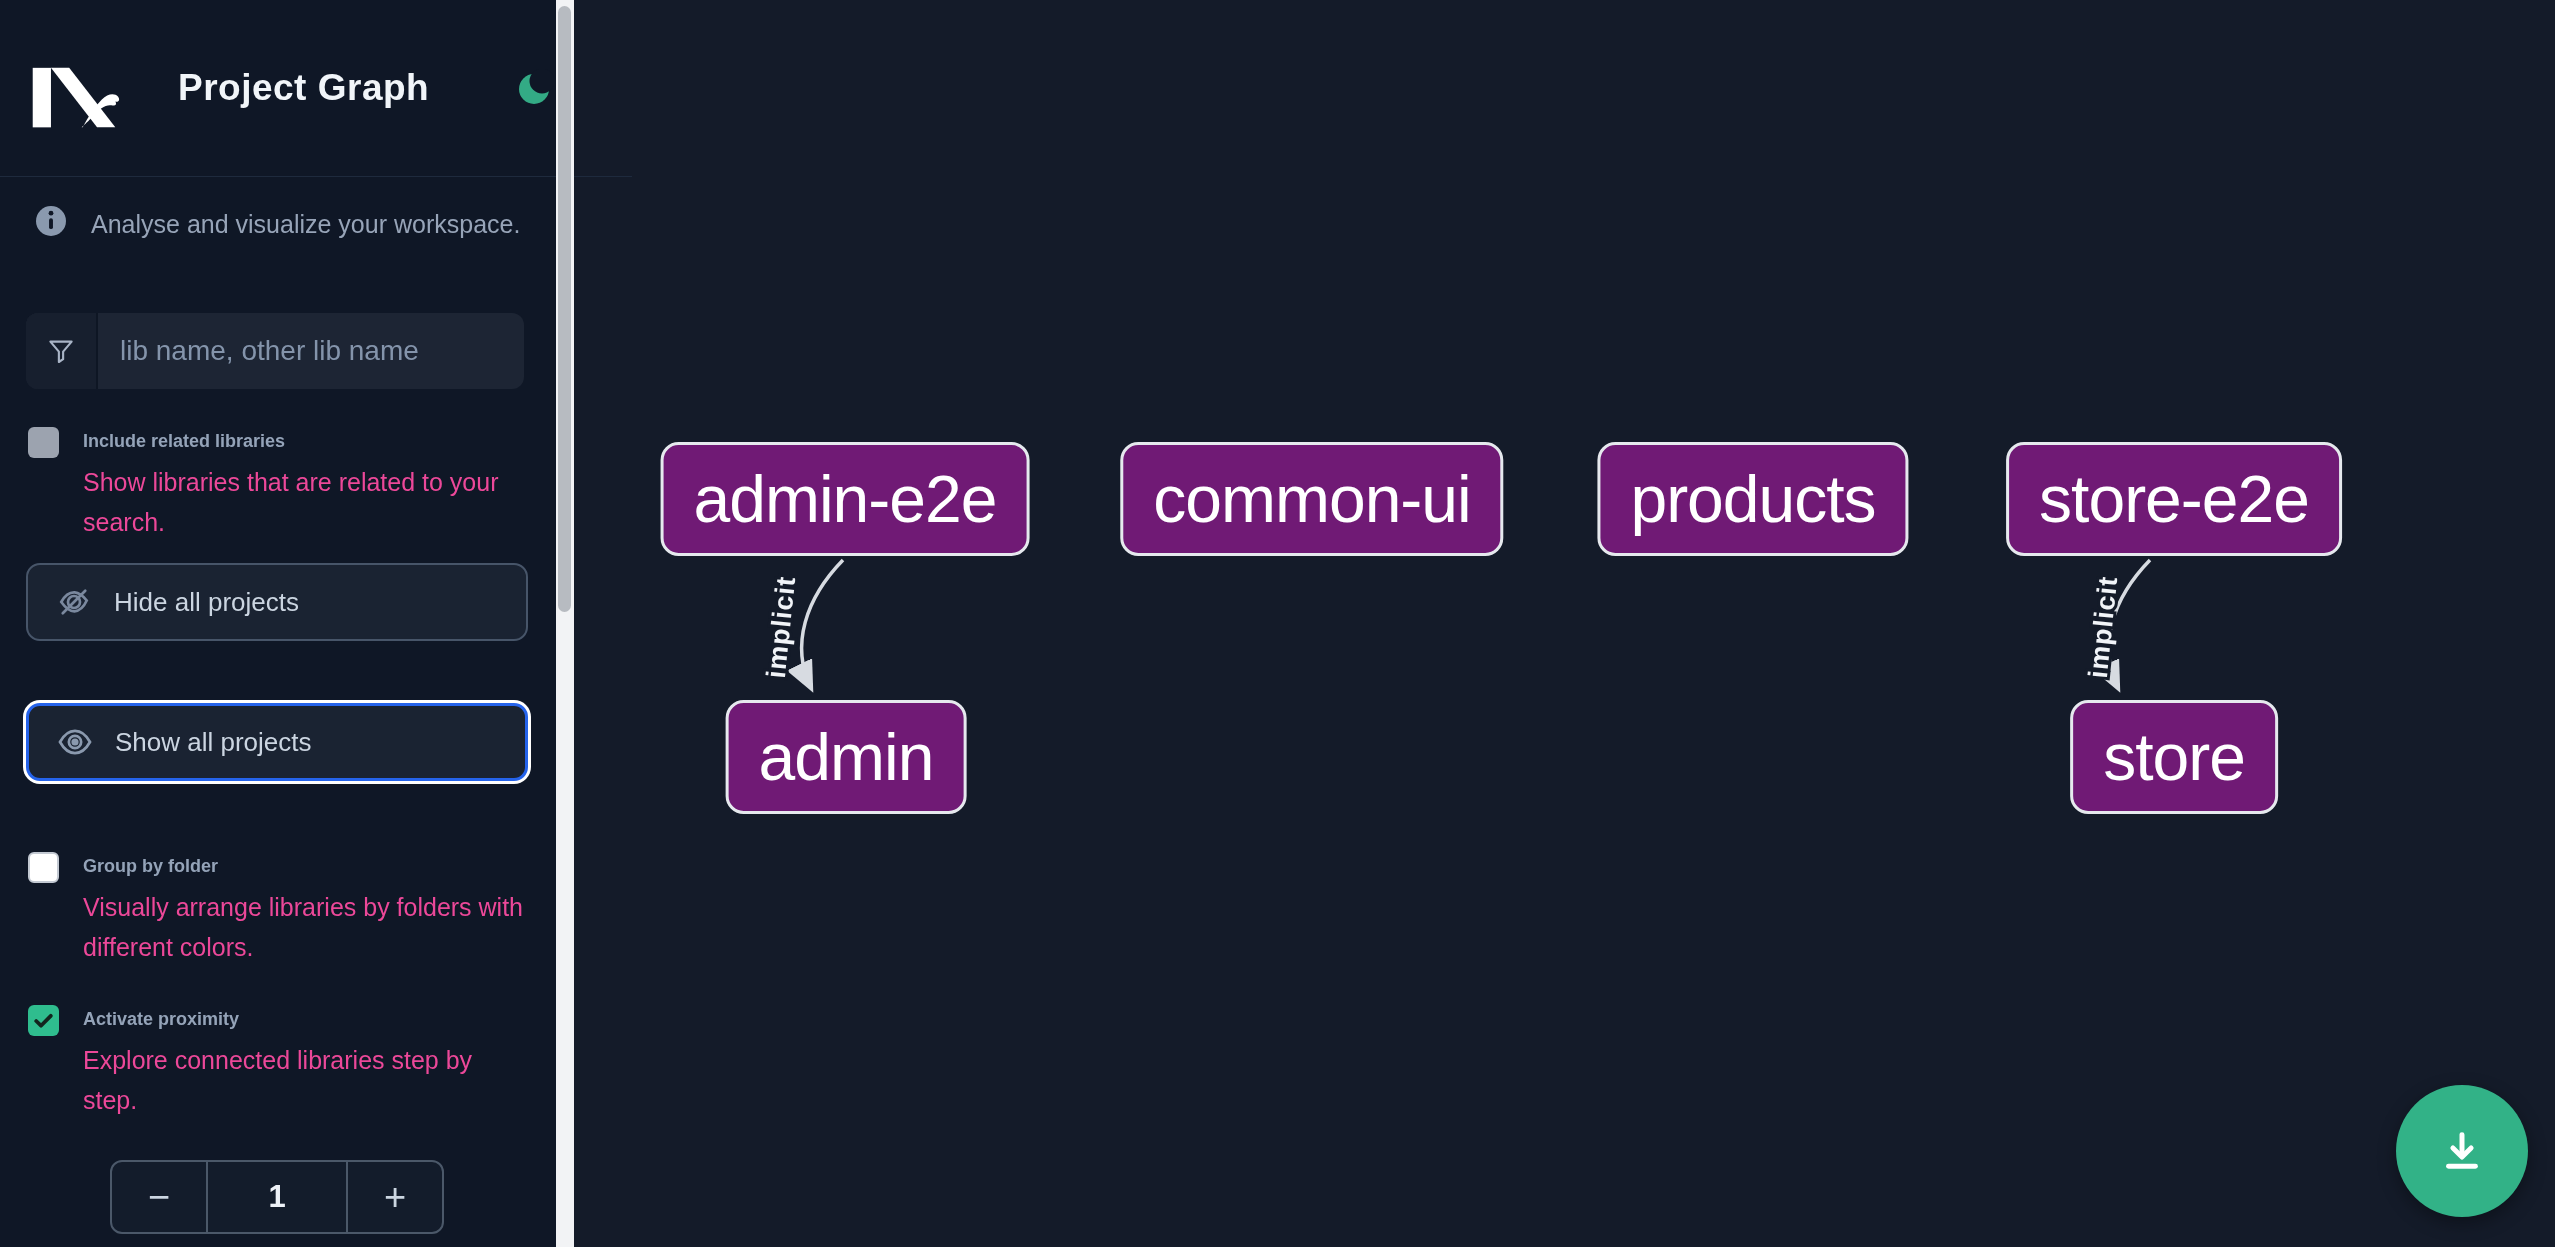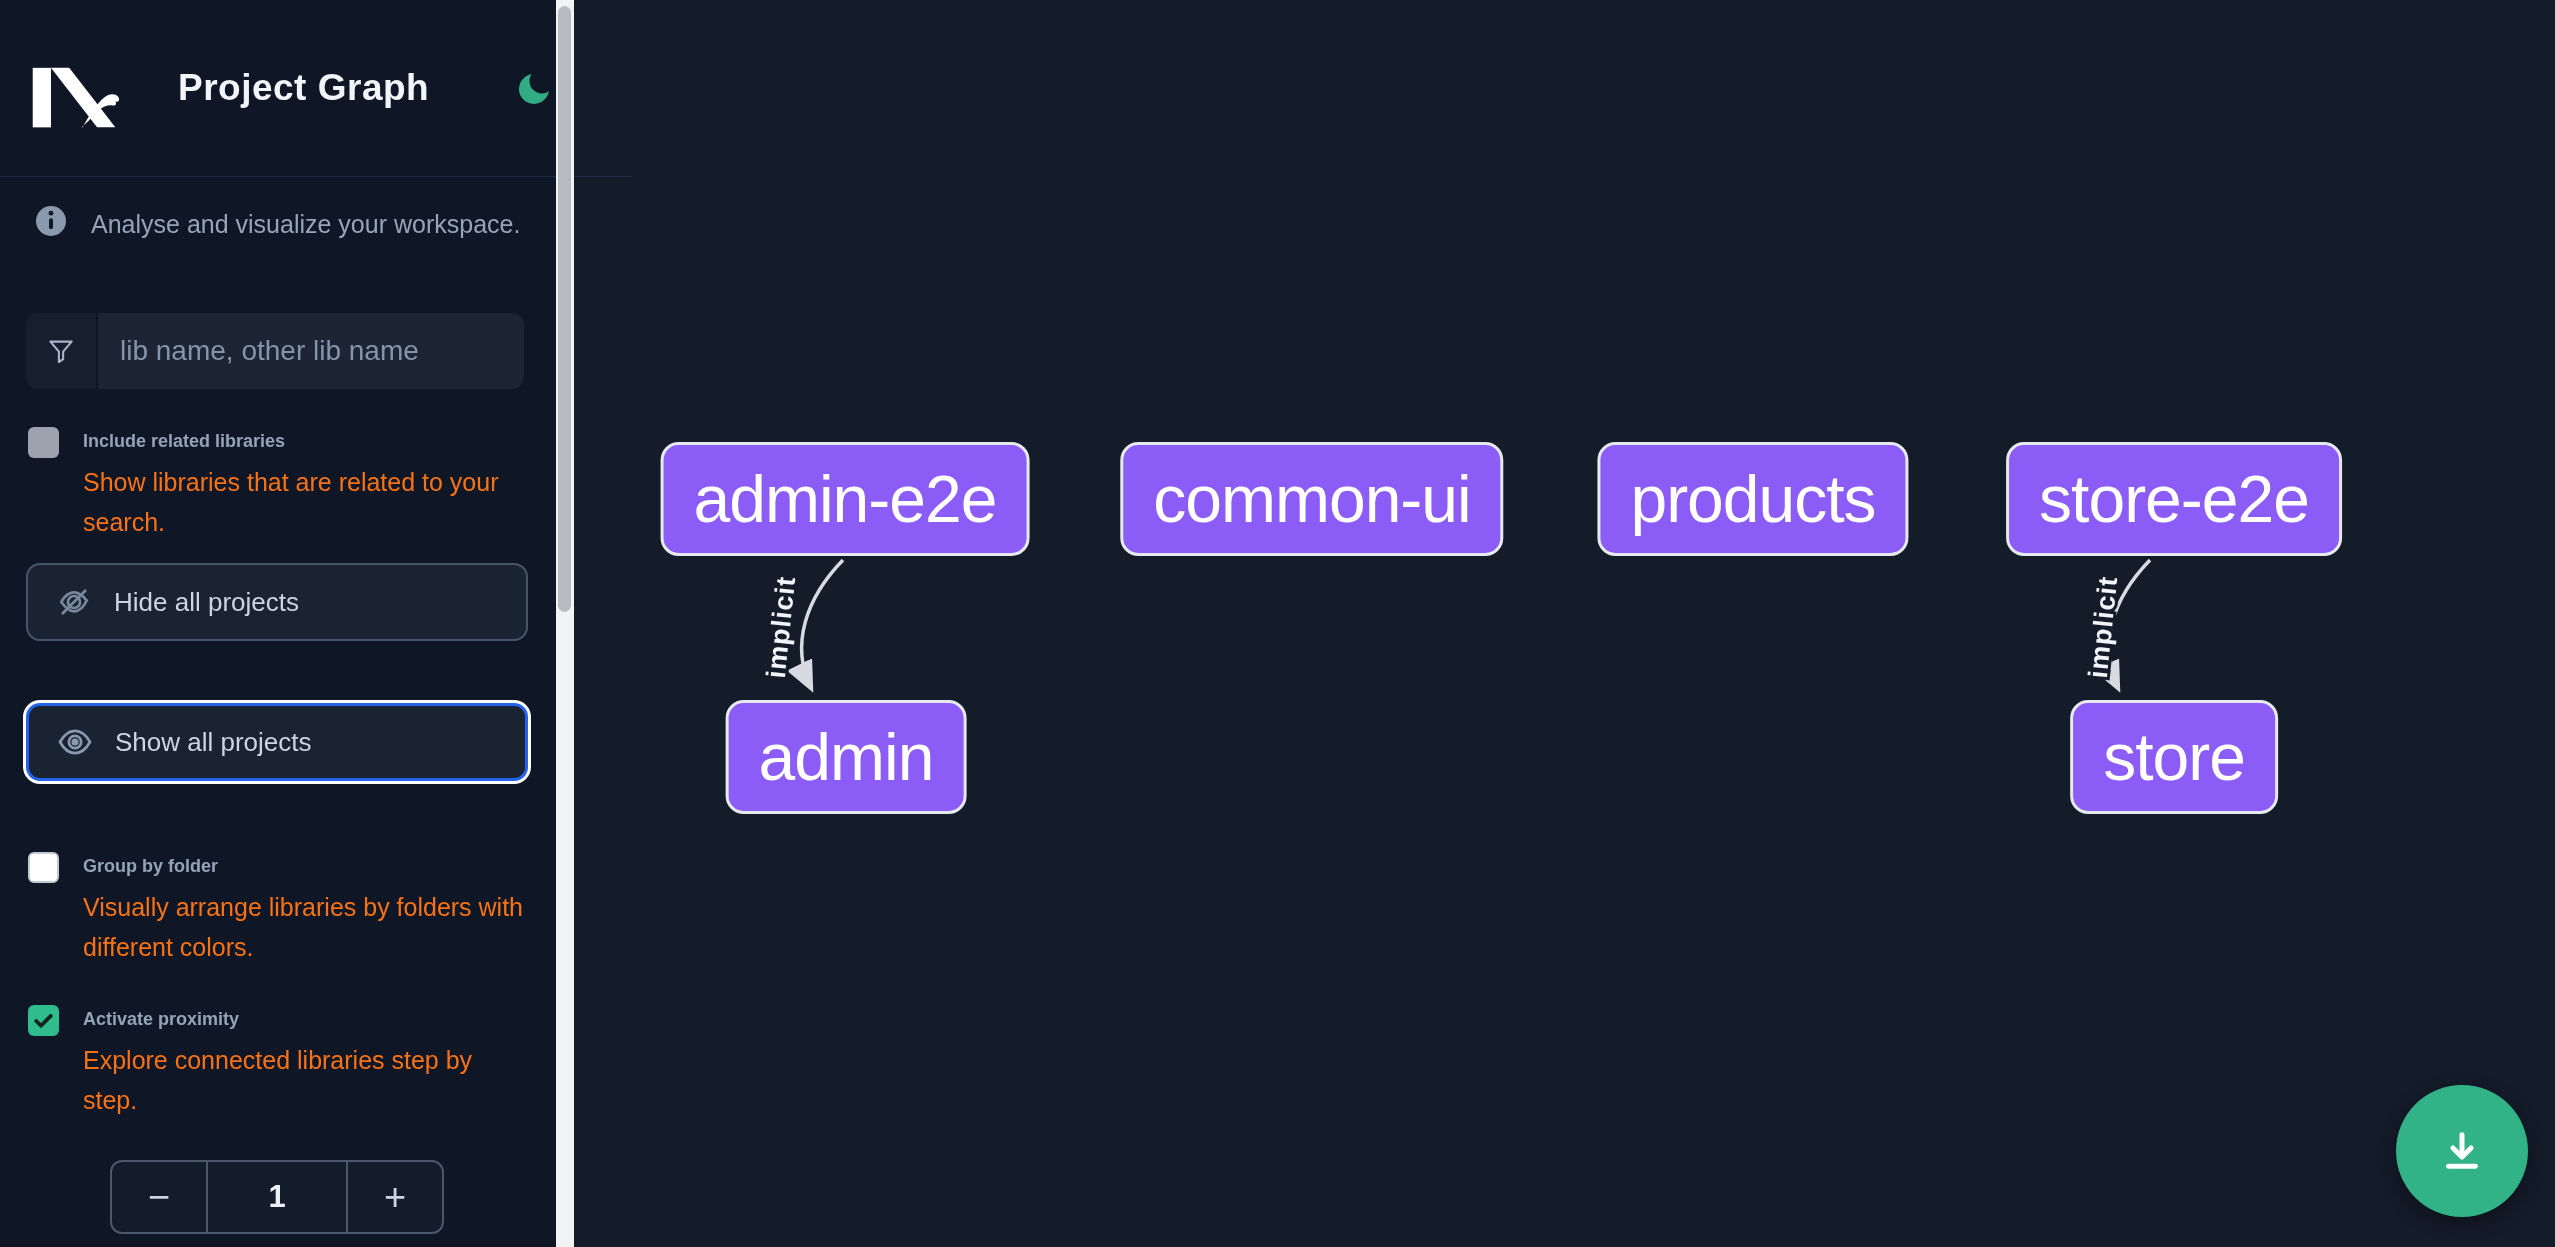--- a/index.html
+++ b/index.html
@@ -6,21 +6,21 @@
   body{
     width:2555px;height:1247px;overflow:hidden;position:relative;
     font-family:"Liberation Sans",sans-serif;background:#141b29;
   }
   
   #graph-layer{position:absolute;inset:0;background:#141b29;}
   #edges-svg{position:absolute;left:0;top:0;pointer-events:none;}
   .gnode{
     position:absolute;transform:translate(-50%,-50%);
     height:114px;padding:0 30px;box-sizing:border-box;
-    background:#8b5cf6;border:3px solid #e6e9ee;border-radius:18px;
+    background:#701a75;border:3px solid #e6e9ee;border-radius:18px;
     color:#ffffff;font-size:66px;letter-spacing:-1px;
     display:flex;align-items:center;justify-content:center;white-space:nowrap;
     cursor:pointer;
   }
   .edge-label{
     font-size:27px;font-weight:600;fill:#f1f4f8;
     stroke:#141b29;stroke-width:6px;paint-order:stroke;
     text-anchor:middle;letter-spacing:1px;
   }
   
@@ -62,21 +62,21 @@
   .search-box input::placeholder{color:#8494ab;}
   
   .opt-row{display:flex;align-items:flex-start;gap:24px;margin:36px 26px 0 28px;}
   .cb{width:31px;height:31px;border-radius:6px;flex:none;margin-top:2px;cursor:pointer;
       display:flex;align-items:center;justify-content:center;box-sizing:border-box;}
   .cb-gray{background:#9ca3af;}
   .cb-white{background:#ffffff;border:2px solid #c3c9d2;}
   .cb-green{background:#2fbd8e;}
   .opt-text{max-width:440px;}
   .opt-label{font-size:18px;font-weight:600;color:#94a3b8;line-height:32px;}
-  .opt-desc{font-size:25px;font-weight:400;color:#f97316;line-height:40px;margin-top:5px;}
+  .opt-desc{font-size:25px;font-weight:400;color:#ec4899;line-height:40px;margin-top:5px;}
   
   .btn{
     display:flex;align-items:center;gap:22px;width:502px;height:78px;border-radius:14px;
     background:#1a2332;color:#cbd5e1;font-size:26px;font-weight:500;
     padding:0 0 0 28px;box-sizing:border-box;cursor:pointer;
     font-family:"Liberation Sans",sans-serif;text-align:left;
   }
   .btn-show{margin:62px 0 0 26px;border:3px solid #2563eb;box-shadow:0 0 0 3px #ffffff;}
   .btn-hide{margin:21px 0 0 26px;border:2px solid #475569;}
   

